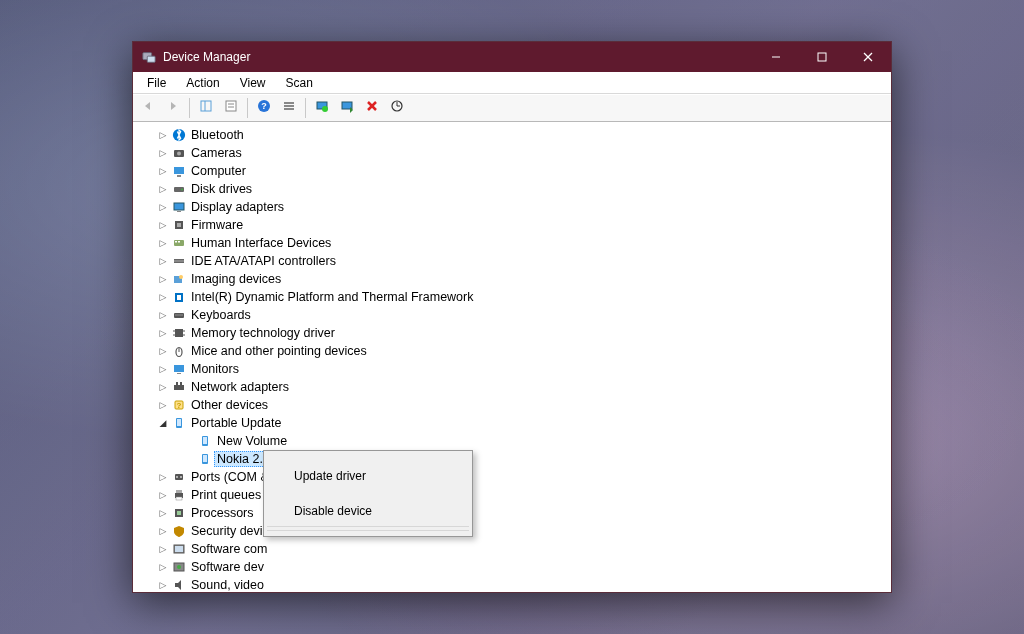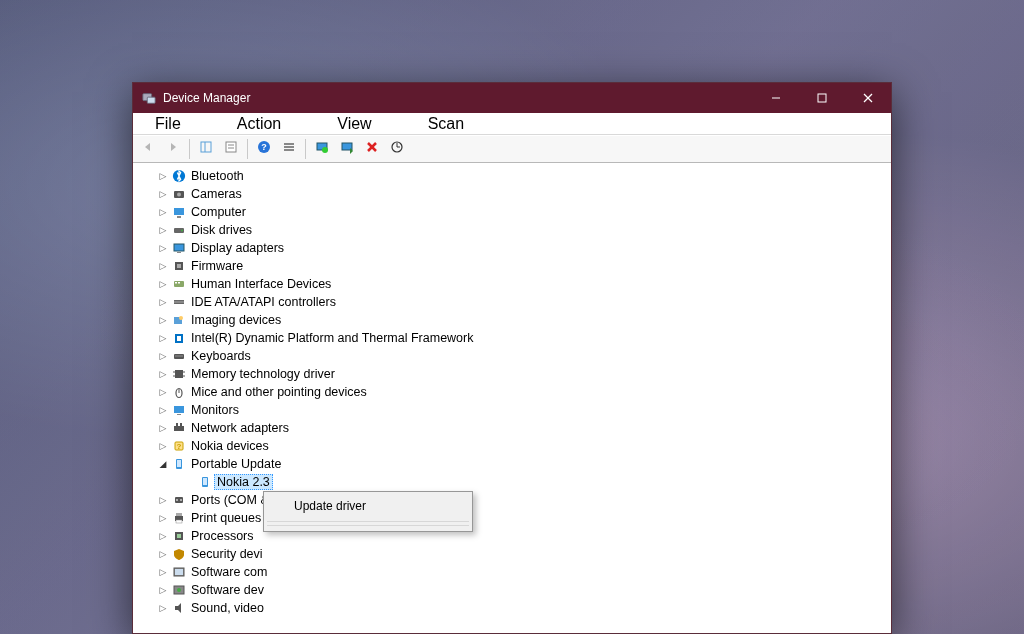--- a/index.html
+++ b/index.html
@@ -4,21 +4,21 @@
 <style>
   * { box-sizing: border-box; margin: 0; padding: 0; font-family: "Segoe UI", Tahoma, sans-serif; }
   html, body { width: 1024px; height: 634px; overflow: hidden; }
   .desktop {
     width: 1024px; height: 634px;
     background: radial-gradient(ellipse at 20% 30%, #3d4a5c 0%, #1f2530 40%),
                 radial-gradient(ellipse at 80% 70%, #6d576e 0%, #2a2a3a 50%),
                 linear-gradient(135deg, #1a1a2e 0%, #3d3550 50%, #2a2030 100%);
     background-blend-mode: screen;
     position: relative;
-    display: flex; align-items: flex-end; justify-content: center;
+    display: flex; align-items: center; justify-content: center;
   }
   .desktop::before {
     content:""; position:absolute; inset:0;
     background:
       radial-gradient(ellipse 300px 200px at 30% 50%, rgba(200,180,210,0.25), transparent 70%),
       radial-gradient(ellipse 400px 250px at 75% 60%, rgba(160,140,180,0.25), transparent 70%),
       radial-gradient(ellipse 300px 150px at 50% 90%, rgba(100,85,120,0.35), transparent 70%);
   }
   .window {
     position: relative;
@@ -41,21 +41,21 @@
     display:flex;align-items:center;justify-content:center;
   }
   .titlebar .title { flex: 0 0 auto; }
   .titlebar .spacer { flex: 1; }
   .winbtn {
     width: 46px; height: 30px; display:flex; align-items:center; justify-content:center;
     color:#fff; font-size:10px;
   }
   .menubar {
     height: 22px; background:#fff; border-bottom:1px solid #d9d9d9;
-    display:flex; align-items:center; padding:0 12px; font-size:16px;gap:36px;
+    display:flex; align-items:center; padding:0 4px; font-size:12px;
   }
   .menuitem { padding: 2px 10px; }
   .toolbar {
     height: 28px; background:#f7f7f7;
     border-bottom:1px solid #b8b8b8;
     border-top:1px solid #fff;
     display:flex; align-items:center; padding:0 4px; gap:3px;
   }
   .tbtn {
     width:22px; height:22px; display:flex; align-items:center; justify-content:center;
@@ -84,21 +84,21 @@
   .node.selected .label {
     background:#cce8ff; border:1px dotted #3399ff; padding:0 2px; margin-left:-3px;
   }
   .context {
     position:absolute; background:#f0f0f0; border:1px solid #979797;
     box-shadow:3px 3px 6px rgba(0,0,0,0.25);
     font-size:12px; padding:2px;
     min-width:210px;
     z-index:10;
   }
-  .ctxitem { padding:5px 20px 5px 28px; white-space:nowrap; }
+  .ctxitem { padding:5px 20px 5px 28px; white-space:nowrap;margin-top:11px; }
   .ctxitem.bold { font-weight:600; }
   .ctxsep { height:1px; background:#d7d7d7; margin:3px 1px; }
 
   
   .ic-bt { fill:#0078d4; }
   .ic-cam { fill:#555; }
   .ic-mon { fill:#3a96dd; }
   .ic-disk { fill:#666; }
   .ic-fw { fill:#555; }
   .ic-ide { fill:#666; }
@@ -377,31 +377,41 @@
             <span class="label">Network adapters</span>
           </div>
         <div class="node" style="--indent:24px">
             <span class="arrow">▷</span>
             <span class="nicon">
               <svg width="14" height="14">
                 <rect x="3" y="3" width="8" height="8" rx="1" fill="#ffe08a" stroke="#c8a000"></rect>
                 <text x="7" y="10" font-size="8" text-anchor="middle" fill="#c8a000" font-weight="bold">?</text>
               </svg>
             </span>
-            <span class="label">Nokia devices</span>
+            <span class="label">Other devices</span>
           </div>
         <div class="node" style="--indent:24px">
             <span class="arrow" style="color:#333">◢</span>
             <span class="nicon">
               <svg width="14" height="14">
                 <rect x="4" y="2" width="6" height="10" rx="1" class="ic-port"></rect>
                 <rect x="5" y="3" width="4" height="7" fill="#cfe8ff"></rect>
               </svg>
             </span>
             <span class="label">Portable Update</span>
+          </div>
+        <div class="node" style="--indent:50px">
+            <span class="arrow none">▷</span>
+            <span class="nicon">
+              <svg width="14" height="14">
+                <rect x="4" y="2" width="6" height="10" rx="1" class="ic-port"></rect>
+                <rect x="5" y="3" width="4" height="7" fill="#cfe8ff"></rect>
+              </svg>
+            </span>
+            <span class="label">New Volume</span>
           </div>
         <div class="node selected" style="--indent:50px">
             <span class="arrow none">▷</span>
             <span class="nicon">
               <svg width="14" height="14">
                 <rect x="4" y="2" width="6" height="10" rx="1" class="ic-port"></rect>
                 <rect x="5" y="3" width="4" height="7" fill="#cfe8ff"></rect>
               </svg>
             </span>
             <span class="label">Nokia 2.3</span>
@@ -473,19 +483,20 @@
               <svg width="14" height="14">
                 <path d="M3 5 L6 5 L9 2 L9 12 L6 9 L3 9 Z" class="ic-snd"></path>
               </svg>
             </span>
             <span class="label">Sound, video</span>
           </div>
       </div>
 
       <div class="context" style="left:130px; top:328px;">
         <div class="ctxitem">Update driver</div>
+        <div class="ctxitem">Disable device</div>
         <div class="ctxsep"></div>
         <div class="ctxsep"></div>
       </div>
     </div>
 
   </div>
 </div>
 
 </body></html>

